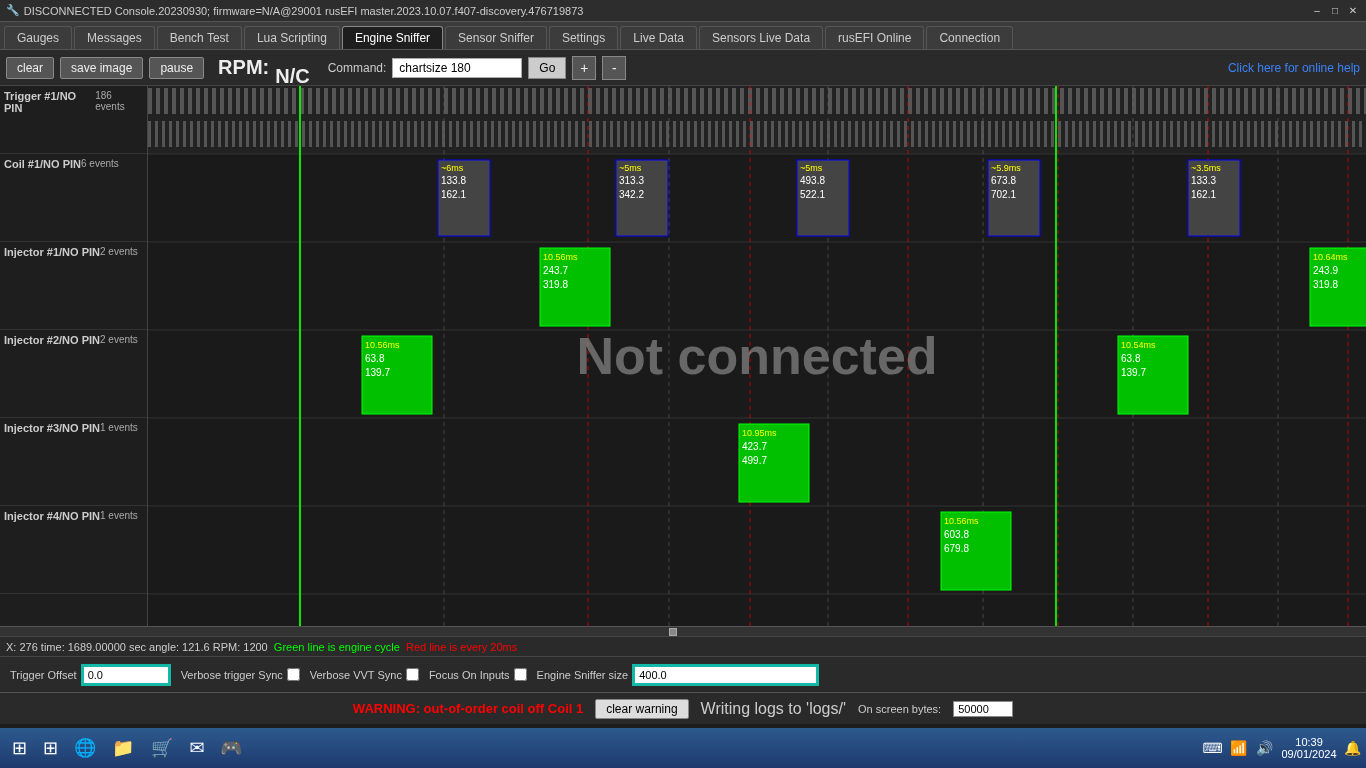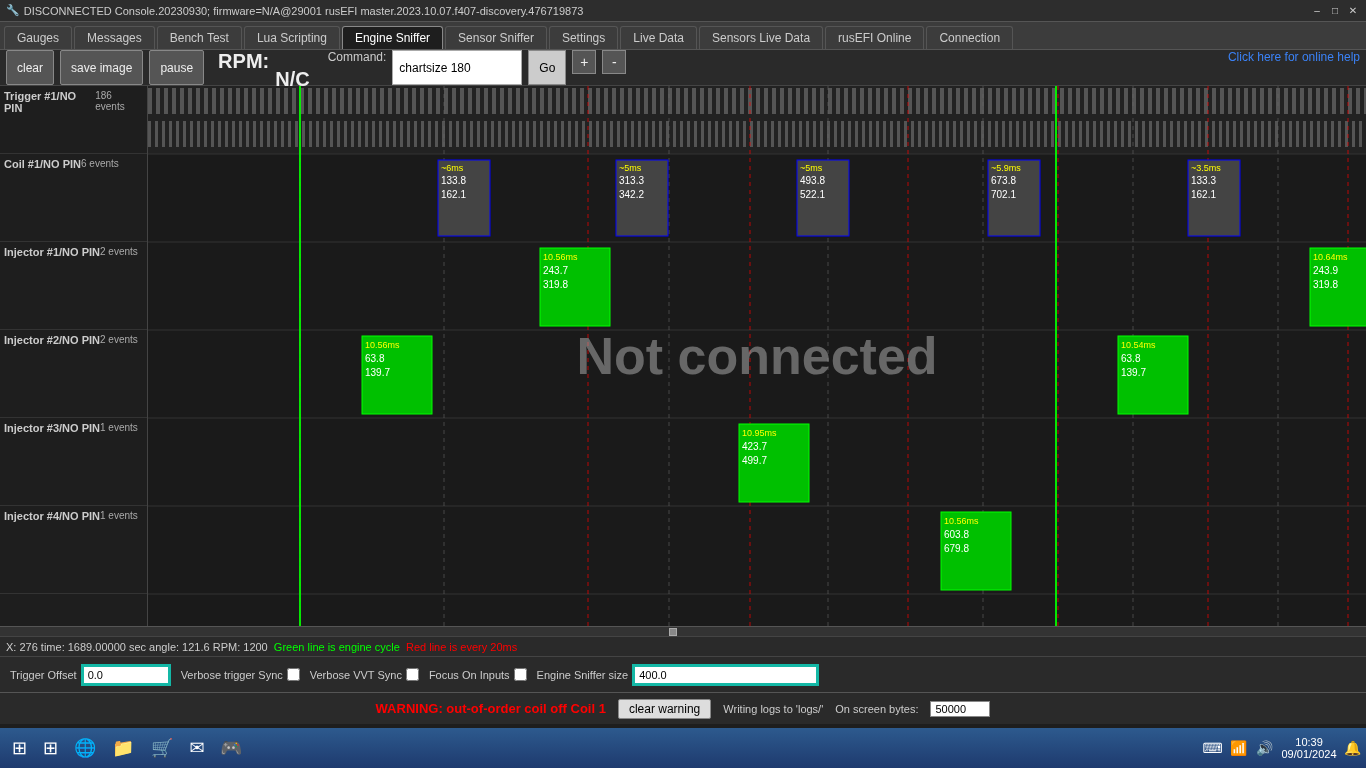--- a/index.html
+++ b/index.html
@@ -39,20 +39,21 @@
       margin-right: 2px;
       border-radius: 3px 3px 0 0;
     }
     .tab.active { background: #1e1e1e; color: #fff; border-color: #888; }
 
     
     #toolbar {
       background: #2a2a2a;
       height: 36px;
       display: flex;
+      align-items: center;
       padding: 0 6px;
       gap: 6px;
       border-bottom: 1px solid #444;
     }
     .tool-btn {
       background: #555;
       color: #eee;
       border: 1px solid #888;
       padding: 3px 10px;
       cursor: pointer;
@@ -209,21 +210,21 @@
     }
     #warning-text { color: #f00; font-weight: bold; font-size: 13px; }
     #clear-warning-btn {
       background: #ddd;
       border: 1px solid #888;
       padding: 2px 10px;
       cursor: pointer;
       font-size: 12px;
       border-radius: 2px;
     }
-    #writing-logs { color: #ccc; font-size: 11px; text-align: right; }
+    #writing-logs { color: #ccc; font-size: 16px; text-align: right; }
     #screen-bytes { color: #ccc; font-size: 11px; }
     .bytes-input {
       background: #fff;
       color: #000;
       border: 1px solid #888;
       padding: 1px 4px;
       font-size: 11px;
       width: 60px;
     }
 

